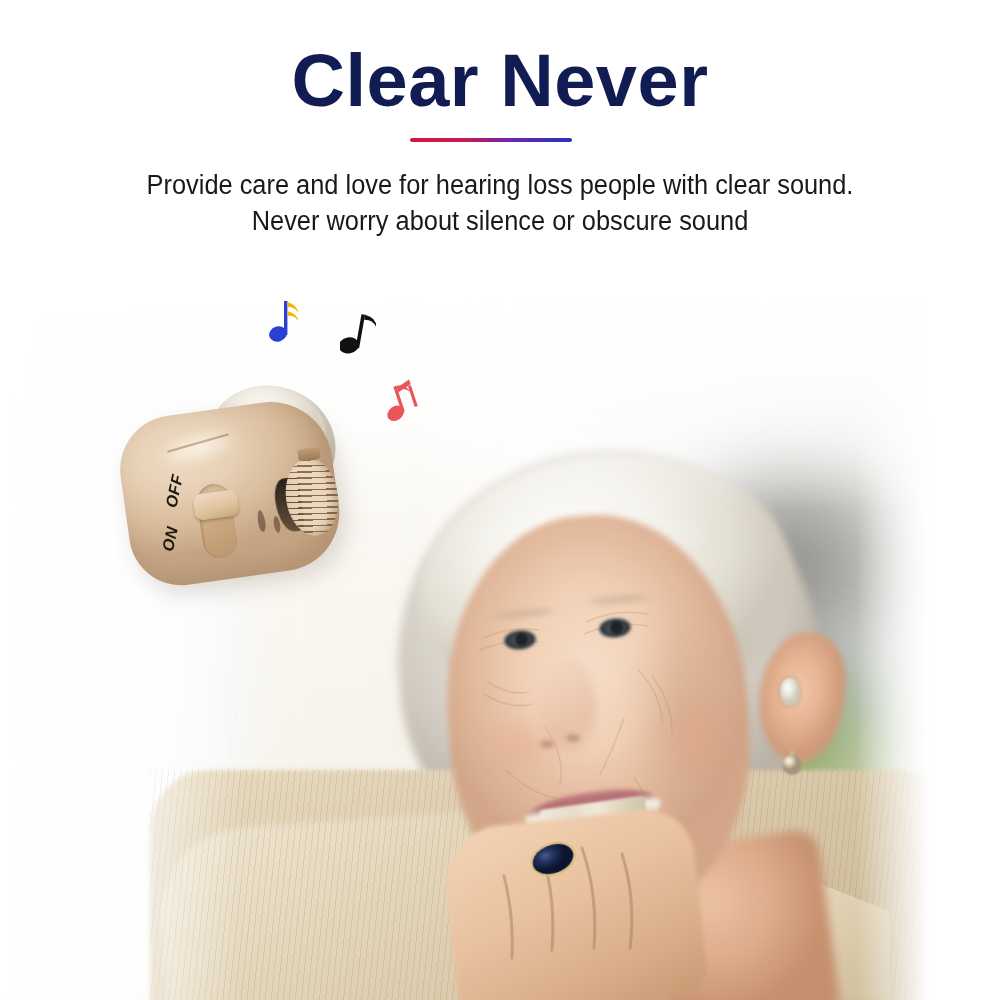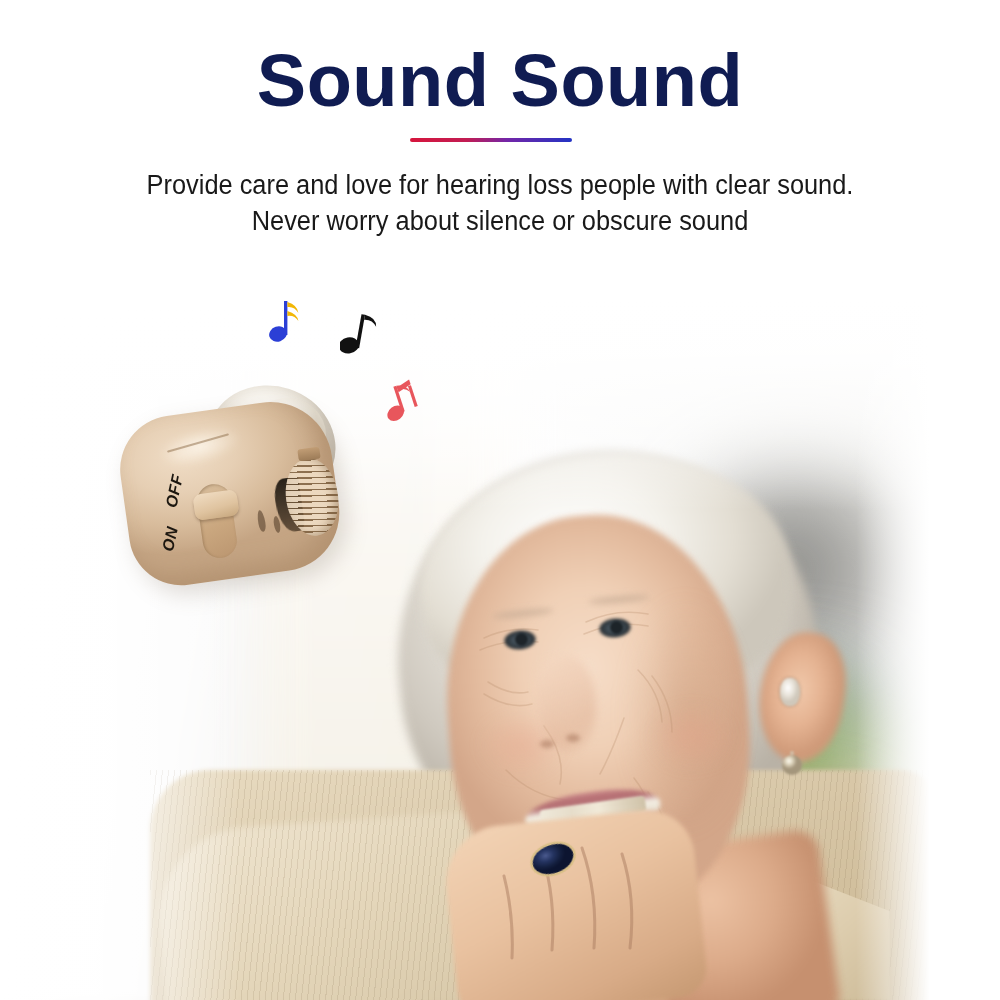--- a/index.html
+++ b/index.html
@@ -275,21 +275,21 @@
   .note-blue{left:268px;top:296px;}
   .note-black{left:340px;top:308px;}
   .note-red{left:382px;top:378px;}
 </style>
 </head>
 <body>
 
 <div class="stage">
 
   <div class="header">
-    <h1 class="title">Sound Sound</h1>
+    <h1 class="title">Clear Never</h1>
 
     <div class="divider"></div>
 
     <div class="subtitle">
       <span class="l1">Provide care and love for hearing loss people with clear sound.</span>
       <span class="l2">Never worry about silence or obscure sound</span>
     </div>
   </div>
 
   <div class="photo">

